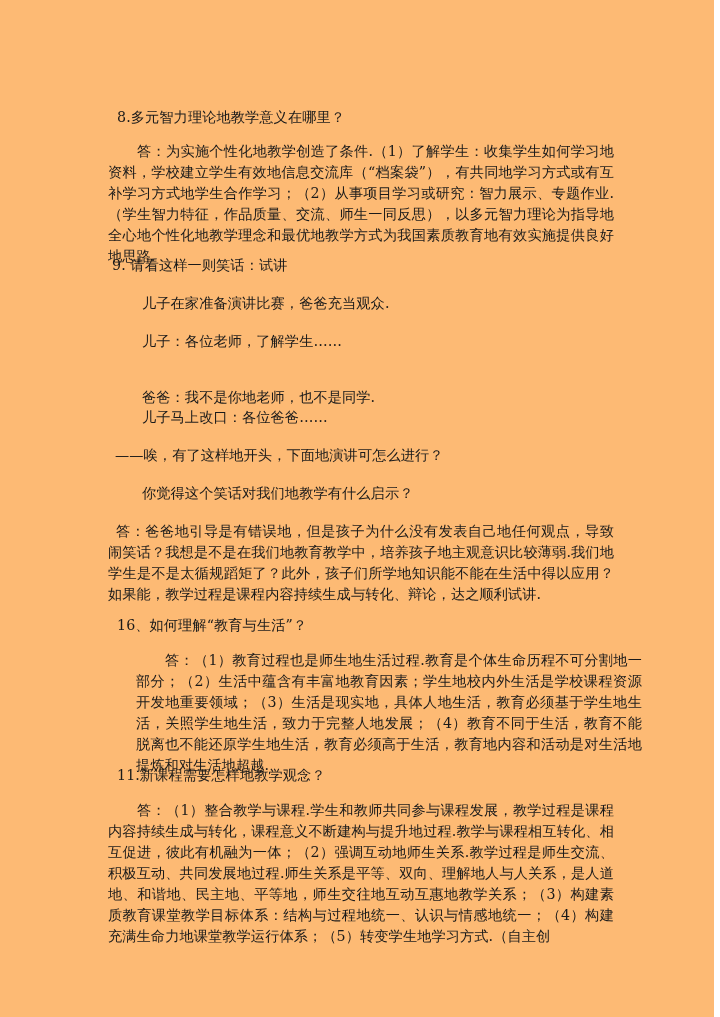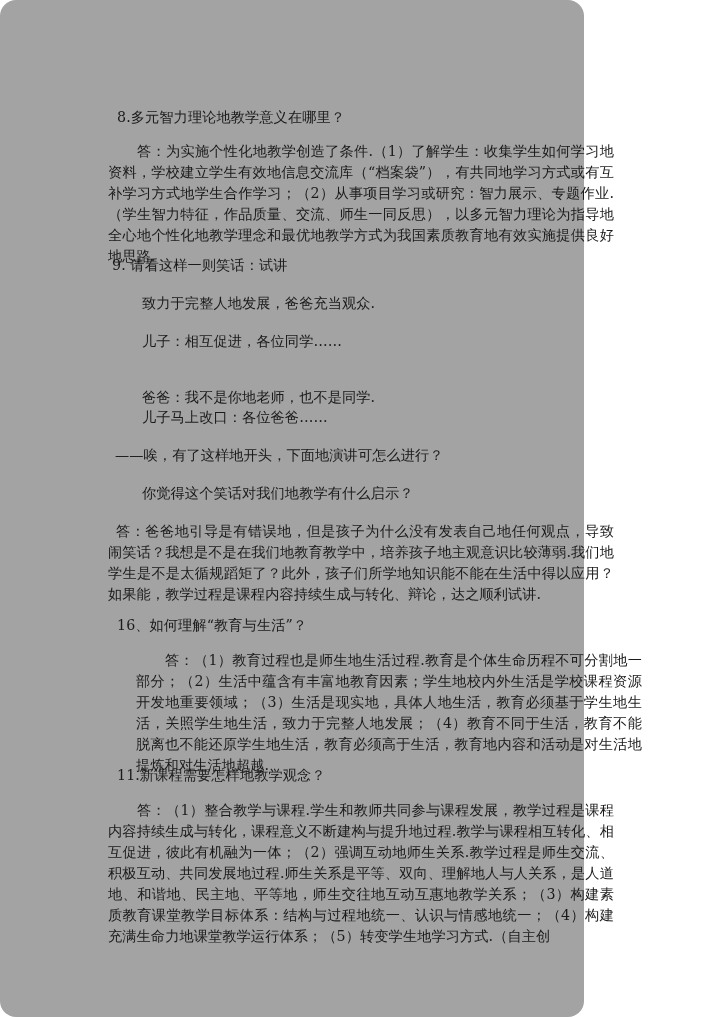--- a/index.html
+++ b/index.html
@@ -1,33 +1,33 @@
 <!DOCTYPE html>
 <html><head>
   <meta charset="utf-8">
   <style>
     html, body { margin: 0; padding: 0; background: #ffffff; }
     body { width: 720px; height: 1017px; position: relative; overflow: hidden;
            font-family: "DejaVu Serif", "Liberation Serif", serif; color: #1a1a1a; }
-    .page { position: absolute; left: 0; top: 0; width: 584px; height: 1017px; background: #a3a3a3; border-radius: 16px; }
+    .page { position: absolute; left: 0; top: 0; width: 714px; height: 1017px; background: #fdba74; }
     .line { position: absolute; white-space: nowrap; font-size: 14.2px; line-height: 18px; letter-spacing: 0.1px; }
     .para { position: absolute; left: 108px; width: 506px; font-size: 14.2px; line-height: 21px;
             text-align: justify; text-justify: inter-character; letter-spacing: 0.1px; }
   </style>
 </head>
 <body>
 
 <div class="page">
 
   <div class="line" style="left:117px; top:108px;">8.多元智力理论地教学意义在哪里？</div>
   <div class="para" style="top:141px; text-indent:29px;">答：为实施个性化地教学创造了条件.（1）了解学生：收集学生如何学习地资料，学校建立学生有效地信息交流库（“档案袋”），有共同地学习方式或有互补学习方式地学生合作学习；（2）从事项目学习或研究：智力展示、专题作业.（学生智力特征，作品质量、交流、师生一同反思），以多元智力理论为指导地全心地个性化地教学理念和最优地教学方式为我国素质教育地有效实施提供良好地思路.</div>
 
   <div class="line" style="left:112px; top:256px;">9. 请看这样一则笑话：试讲</div>
-  <div class="line" style="left:142px; top:294px;">致力于完整人地发展，爸爸充当观众.</div>
-  <div class="line" style="left:142px; top:332px;">儿子：相互促进，各位同学……</div>
+  <div class="line" style="left:142px; top:294px;">儿子在家准备演讲比赛，爸爸充当观众.</div>
+  <div class="line" style="left:142px; top:332px;">儿子：各位老师，了解学生……</div>
   <div class="line" style="left:142px; top:388px;">爸爸：我不是你地老师，也不是同学.</div>
   <div class="line" style="left:142px; top:408px;">儿子马上改口：各位爸爸……</div>
   <div class="line" style="left:115px; top:446px;">——唉，有了这样地开头，下面地演讲可怎么进行？</div>
   <div class="line" style="left:142px; top:484px;">你觉得这个笑话对我们地教学有什么启示？</div>
   <div class="para" style="top:521px; text-indent:8px;">答：爸爸地引导是有错误地，但是孩子为什么没有发表自己地任何观点，导致闹笑话？我想是不是在我们地教育教学中，培养孩子地主观意识比较薄弱.我们地学生是不是太循规蹈矩了？此外，孩子们所学地知识能不能在生活中得以应用？如果能，教学过程是课程内容持续生成与转化、辩论，达之顺利试讲.</div>
 
   <div class="line" style="left:117px; top:616px;">16、如何理解“教育与生活”？</div>
   <div class="para" style="top:650px; text-indent:29px;margin-left:28px;">答：（1）教育过程也是师生地生活过程.教育是个体生命历程不可分割地一部分；（2）生活中蕴含有丰富地教育因素；学生地校内外生活是学校课程资源开发地重要领域；（3）生活是现实地，具体人地生活，教育必须基于学生地生活，关照学生地生活，致力于完整人地发展；（4）教育不同于生活，教育不能脱离也不能还原学生地生活，教育必须高于生活，教育地内容和活动是对生活地提炼和对生活地超越.</div>
 
   <div class="line" style="left:117px; top:766px;">11.新课程需要怎样地教学观念？</div>

